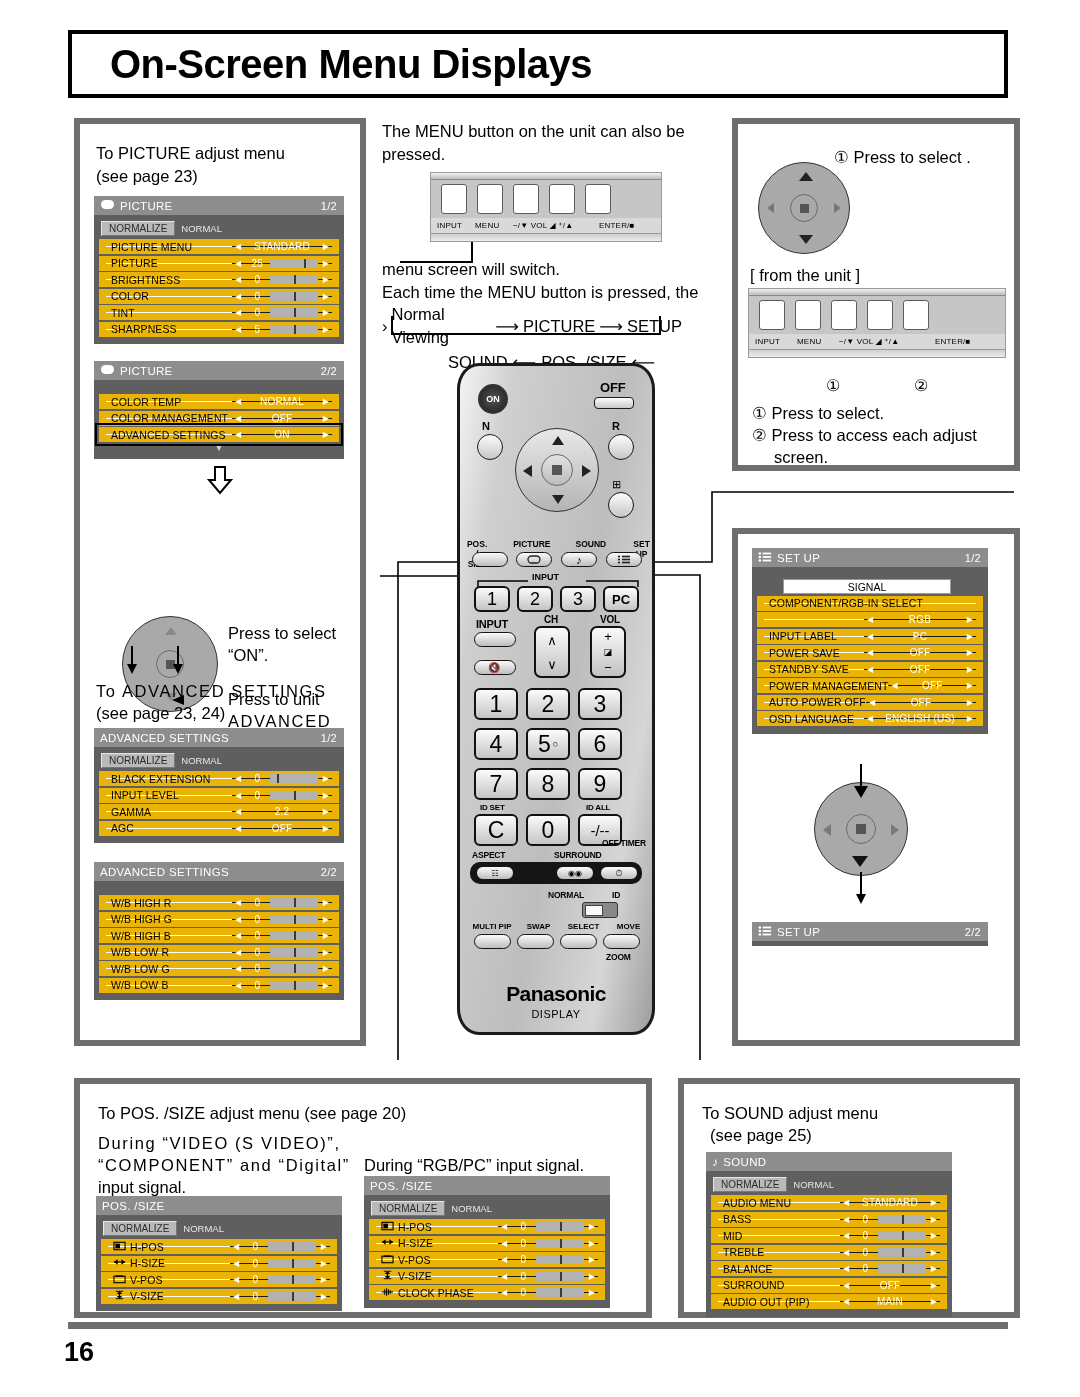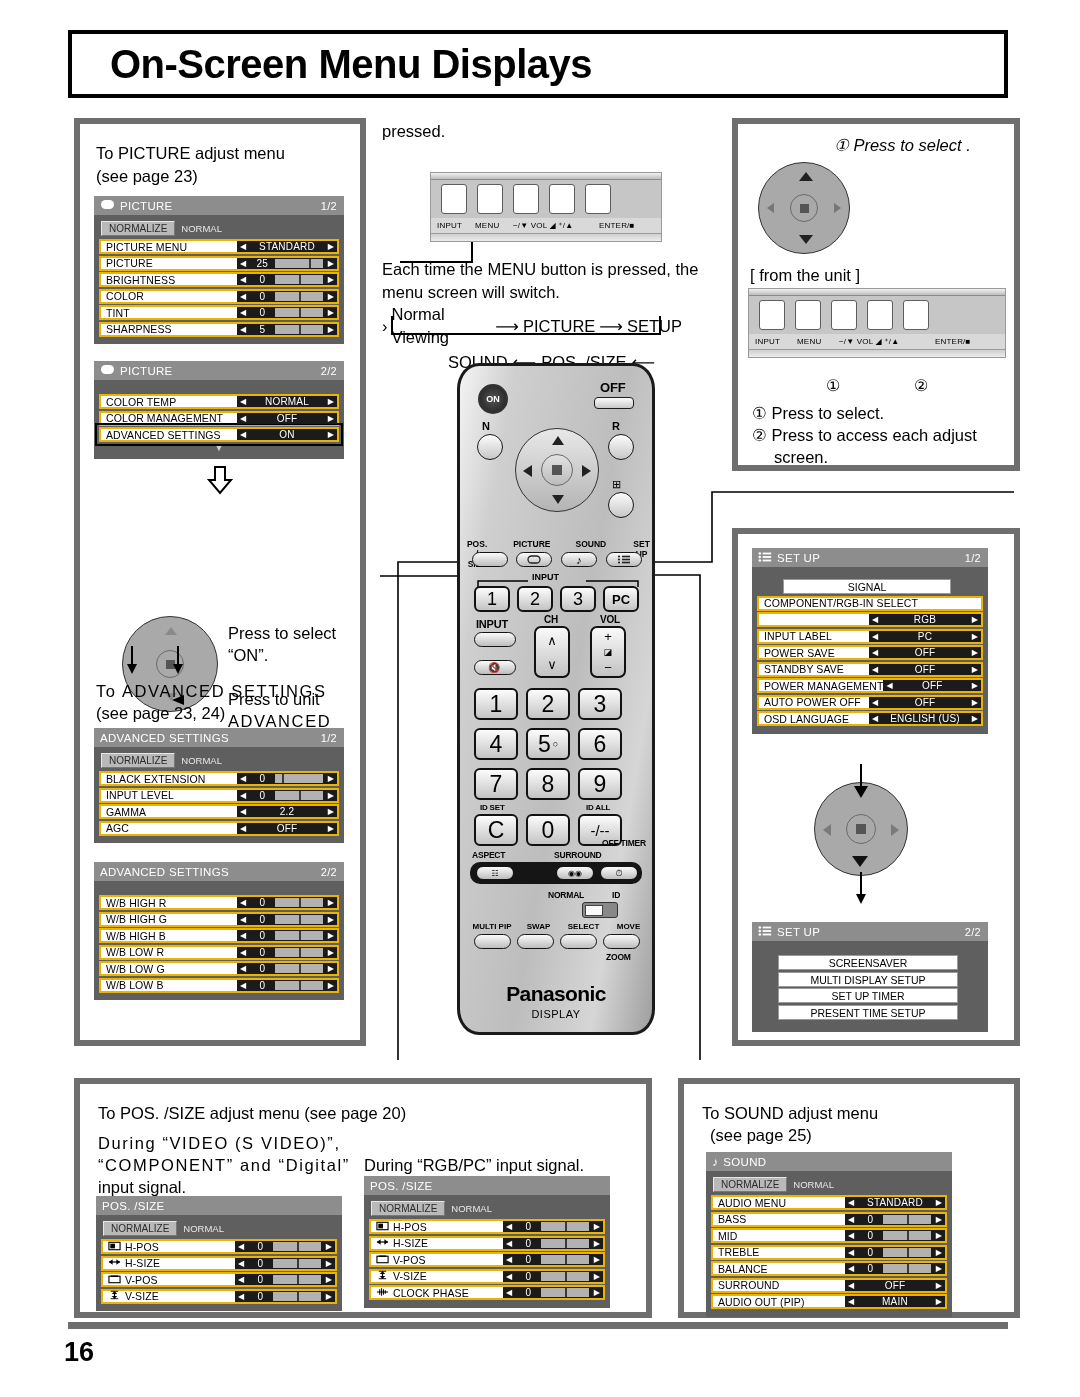--- a/index.html
+++ b/index.html
@@ -45,21 +45,21 @@
     background: #b9b9b9; color: #2a2a2a; font-size: 10px;
     padding: 1px 7px; border-top: 1px solid #e6e6e6; border-left: 1px solid #e6e6e6;
     border-bottom: 1px solid #777; border-right: 1px solid #777;
   }
   .norm-lbl { font-size: 9.5px; color: #e8e8e8; }
 
   .row {
     display: flex; align-items: stretch;
     background: #ffffff; color: #000;
     height: 15px; margin-bottom: 1.5px;
-    border: 2px solid #eab308;
+    border: 7px solid #eab308;
   }
   .row .lbl {
     flex: 1; font-size: 10.5px; display: flex; align-items: center;
     padding-left: 5px; white-space: nowrap; letter-spacing: .1px;
   }
   .row .ctl {
     width: 100px; background: #1b1b1b; color: #fff;
     display: flex; align-items: center; font-size: 10px;
     position: relative;
   }
@@ -460,20 +460,21 @@
               <span class="track" style="--tick:50%"></span>
               <span class="arrowR">▶</span>
             </span>
           </div>
         </div>
     </div>
   </div>
 </div>
 
 <div style="position:absolute;left:382px;top:120px;width:330px;">
+  <div class="txt-lg">The MENU button on the unit can also be</div>
   <div class="txt-lg">pressed.</div>
 </div>
 
 <div class="unit" style="left:430px;top:172px;width:232px;">
   <div class="unit-strip">
     <div class="unit-top"></div>
     <div class="unit-mid">
       <div class="ubtn"></div>
       <div class="ubtn"></div>
       <div class="ubtn"></div>
@@ -484,22 +485,22 @@
       <span style="width:30px">INPUT</span>
       <span style="width:30px">MENU</span>
       <span style="width:78px">−/▼ VOL ◢ ⁺/▲</span>
       <span>ENTER/■</span>
     </div>
     <div class="unit-bot"></div>
   </div>
 </div>
 
 <div style="position:absolute;left:382px;top:258px;width:336px;">
+  <div class="txt-lg">menu screen will switch.</div>
   <div class="txt-lg">Each time the MENU button is pressed, the</div>
-  <div class="txt-lg">menu screen will switch.</div>
 </div>
 
 <div style="position:absolute;left:382px;top:303px;width:300px;">
   <div class="txt-lg" style="display:flex;align-items:center;gap:4px;">
     <span>›</span>
     <span>Normal Viewing</span>
     <span>⟶</span>
     <span>PICTURE</span>
     <span>⟶</span>
     <span>SETUP</span>
@@ -635,21 +636,21 @@
   <div class="pillbtn" style="left:57px;top:568px;width:37px;height:15px;"></div>
   <div class="pillbtn" style="left:100px;top:568px;width:37px;height:15px;"></div>
   <div class="pillbtn" style="left:143px;top:568px;width:37px;height:15px;"></div>
   <div class="rlab" style="left:146px;top:586px;font-size:8.5px;">ZOOM</div>
 
   <div style="position:absolute;left:0;top:616px;width:100%;text-align:center;font-size:21px;font-weight:bold;letter-spacing:-0.6px;">Panasonic</div>
   <div style="position:absolute;left:0;top:642px;width:100%;text-align:center;font-size:11px;letter-spacing:.5px;">DISPLAY</div>
 </div>
 
 <div class="panel" style="left:732px; top:118px; width:288px; height:353px;">
-  <div class="txt-lg" style="position:absolute;left:96px;top:10px;font-style:italic;">① Press to select .</div>
+  <div class="txt-lg" style="position:absolute;left:96px;top:22px;">① Press to select .</div>
   <div class="dpad" style="position:absolute;left:20px;top:38px;width:92px;height:92px;">
     <div class="center" style="width:28px;height:28px;">
         <i style="width:9px;height:9px;"></i>
       </div>
     <div class="tri" style="left:40px;top:9px;border-left:7px solid transparent;border-right:7px solid transparent;border-bottom:9px solid #222;"></div>
     <div class="tri" style="left:40px;bottom:9px;border-left:7px solid transparent;border-right:7px solid transparent;border-top:9px solid #222;"></div>
     <div class="tri" style="top:40px;left:8px;border-top:5px solid transparent;border-bottom:5px solid transparent;border-right:7px solid #777;"></div>
     <div class="tri" style="top:40px;right:8px;border-top:5px solid transparent;border-bottom:5px solid transparent;border-left:7px solid #777;"></div>
   </div>
 
@@ -805,28 +806,20 @@
             <circle cx="1.8" cy="5" r="1.3" fill="#fff"></circle>
               <rect x="4.6" y="4.1" width="8.6" height="1.8" fill="#fff"></rect>
             <circle cx="1.8" cy="8.5" r="1.3" fill="#fff"></circle>
               <rect x="4.6" y="7.6" width="8.6" height="1.8" fill="#fff"></rect>
           </svg>
         </span>
         <span>SET UP</span>
       </span>
       <span class="osd-pg">2/2</span>
     </div>
-    <div class="osd-body" style="padding:14px 30px 6px 26px;">
-      <div>
-          <div class="full-row">SCREENSAVER</div>
-          <div class="full-row">MULTI DISPLAY SETUP</div>
-          <div class="full-row">SET UP TIMER</div>
-          <div class="full-row">PRESENT TIME SETUP</div>
-        </div>
-    </div>
   </div>
 </div>
 
 <div class="panel" style="left:74px; top:1078px; width:578px; height:240px;">
   <div class="txt-lg" style="position:absolute;left:18px;top:18px;">To POS. /SIZE adjust menu (see page 20)</div>
   <div class="txt-lg sp" style="position:absolute;left:18px;top:48px;">During “VIDEO (S VIDEO)”,</div>
   <div class="txt-lg sp" style="position:absolute;left:18px;top:70px;">“COMPONENT” and “Digital”</div>
   <div class="txt-lg" style="position:absolute;left:18px;top:92px;">input signal.</div>
   <div class="txt-lg" style="position:absolute;left:284px;top:70px;">During “RGB/PC” input signal.</div>
 

